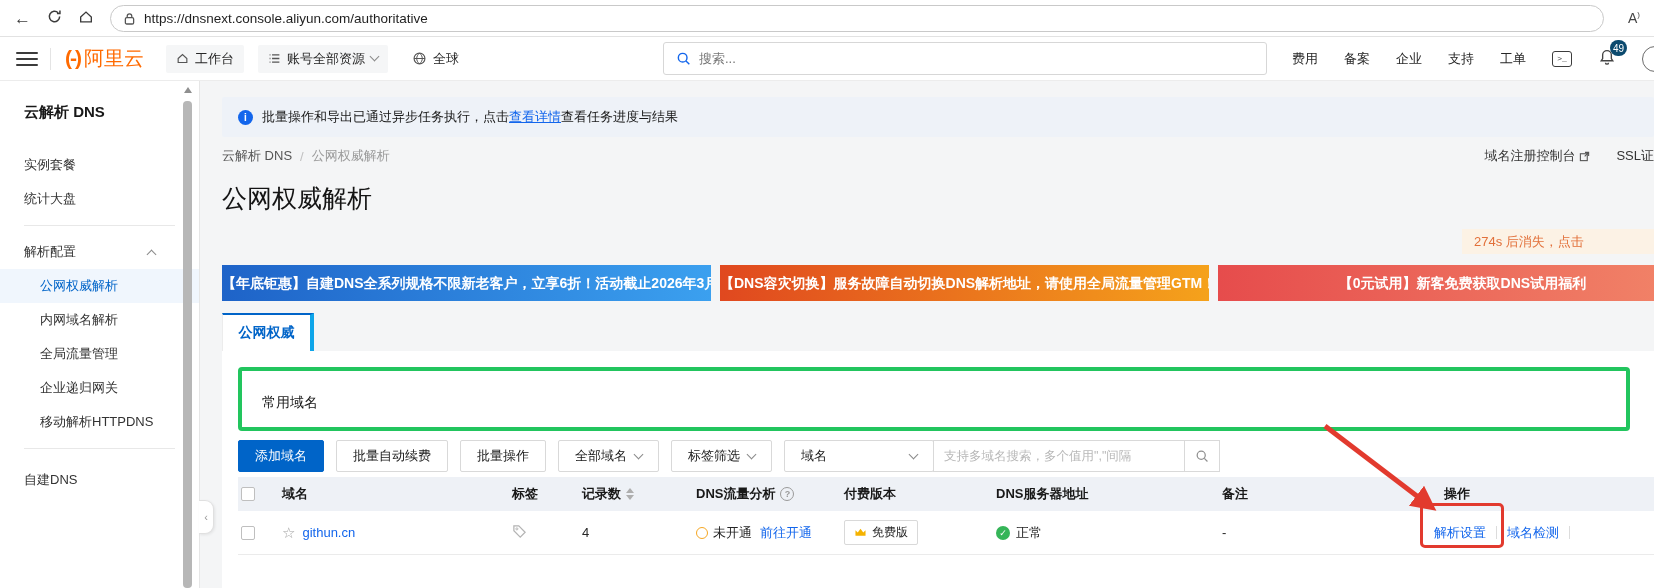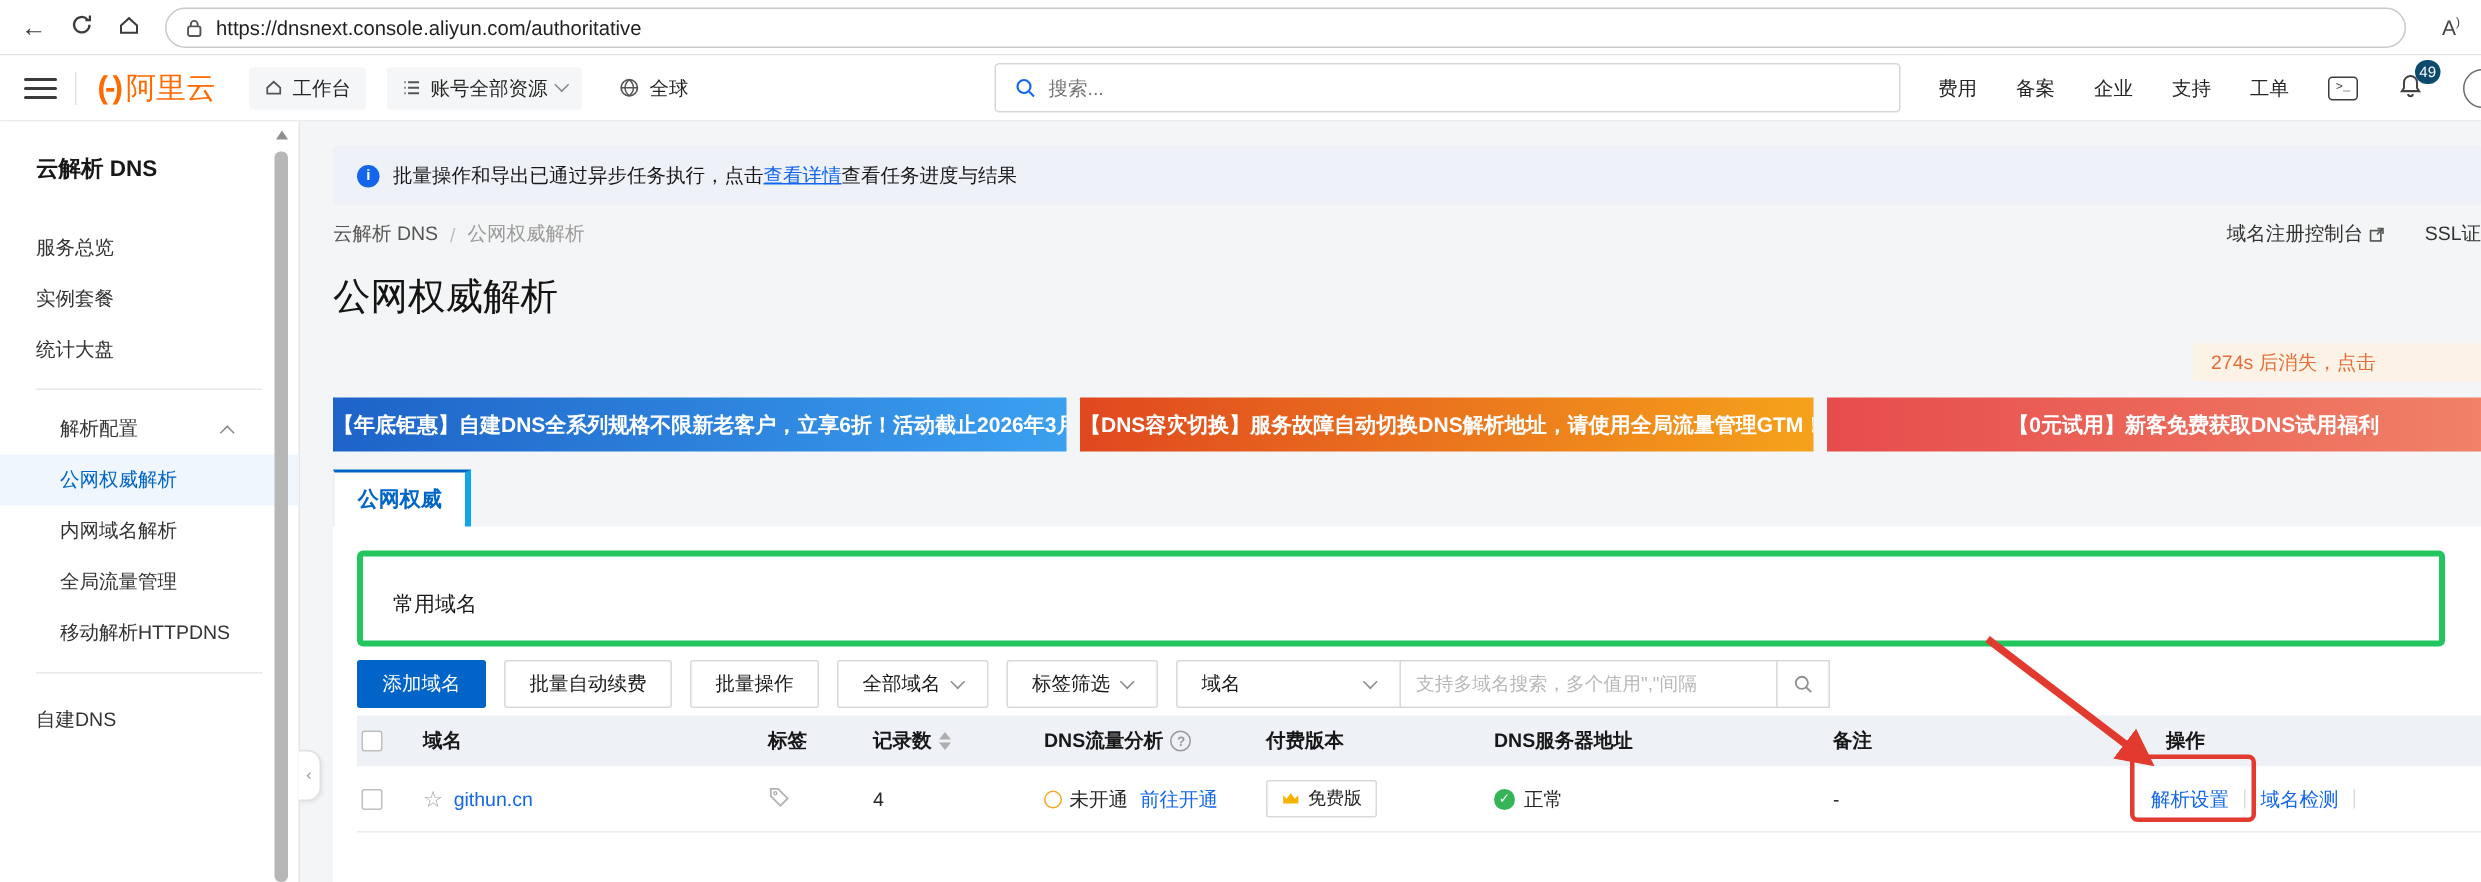--- a/index.html
+++ b/index.html
@@ -191,31 +191,31 @@
     </span>
     <span class="avatar-cut"></span>
   </div>
 </div>
 
 <div class="app">
 
   <div class="sidebar">
     <div class="side-title">云解析 DNS</div>
     <div class="side-menu">
-      <div class="side-item">服务总览</div>
       <div class="side-item">实例套餐</div>
       <div class="side-item">统计大盘</div>
       <div class="side-div"></div>
-      <div class="side-item group-head" style="margin-top:6px;margin-left:16px;">
+      <div class="side-item group-head" style="margin-top:6px;">
         <span>解析配置</span>
         <span class="chev up"></span>
       </div>
       <div class="side-item side-sub active">公网权威解析</div>
       <div class="side-item side-sub">内网域名解析</div>
       <div class="side-item side-sub">全局流量管理</div>
+      <div class="side-item side-sub">企业递归网关</div>
       <div class="side-item side-sub">移动解析HTTPDNS</div>
       <div class="side-div"></div>
       <div class="side-item" style="margin-top:14px;">自建DNS</div>
     </div>
     <div class="side-scroll">
       <div class="scroll-arrow"></div>
       <div class="side-thumb"></div>
     </div>
   </div>
   <div class="collapse-handle">‹</div>

